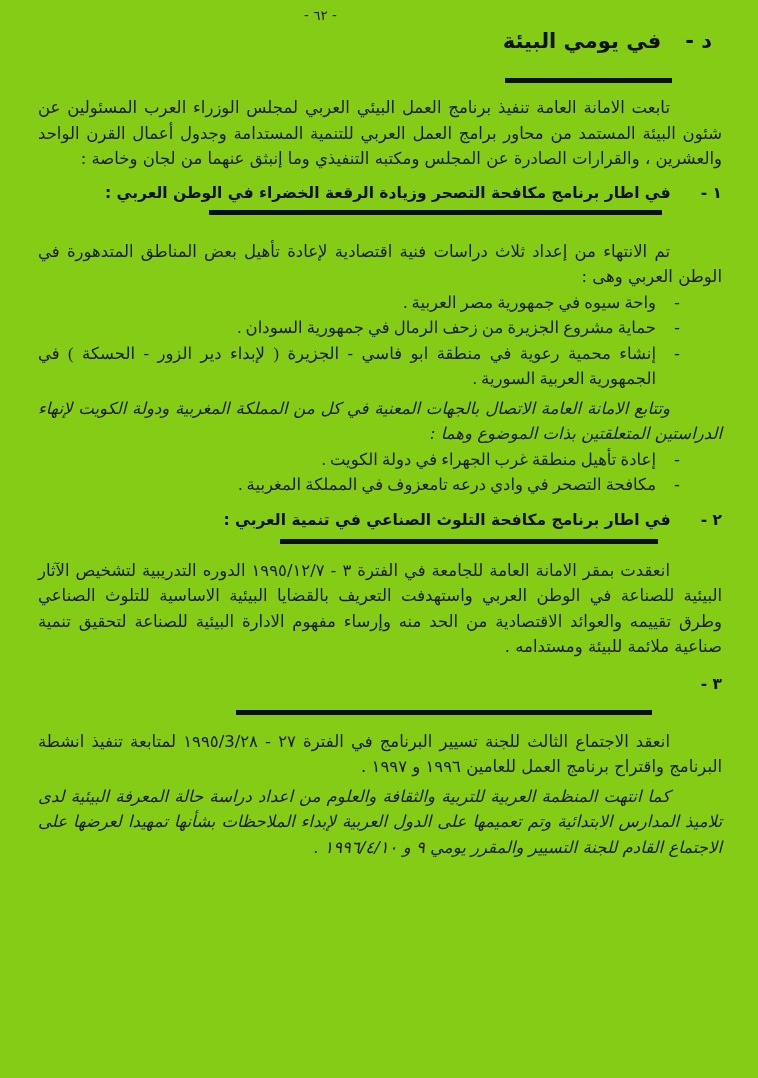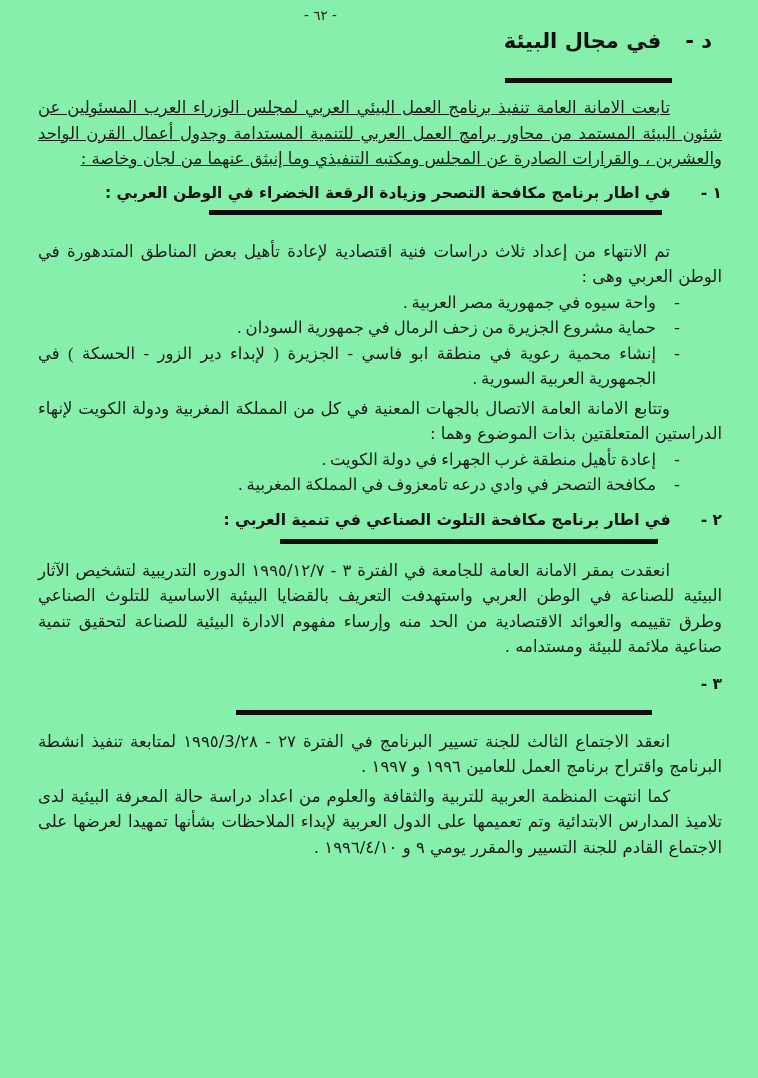--- a/index.html
+++ b/index.html
@@ -1,20 +1,20 @@
 <!DOCTYPE html>
 <html lang="ar" dir="rtl"><head>
 <meta charset="utf-8">
 <style>
   html, body { margin: 0; padding: 0; background: #fcfcfa; }
   .page {
     position: relative;
     width: 758px;
     height: 1078px;
-    background: #86efac;
+    background: #84cc16;
     direction: rtl;
     font-family: "DejaVu Sans", sans-serif;
     color: #1b1a17;
     overflow: hidden;
   }
   .pageno {
     position: absolute;
     top: 7px;
     left: 304px;
     direction: ltr;
@@ -42,22 +42,22 @@
   .rule-3 { width: 416px; margin: 14px 70px 0 auto; }
 
   .para {
     font-size: 16.5px;
     line-height: 25.5px;
     text-align: justify;
     margin: 0;
     color: #1b1a17;
   }
   .indent { text-indent: 52px; }
-  .intro { margin-top: 12px; text-decoration: underline; }
-  .mt-sm { margin-top: 4px; }
+  .intro { margin-top: 12px; }
+  .mt-sm { margin-top: 4px; font-style: italic; }
   .mt-md { margin-top: 24px; }
   .mt-lg { margin-top: 14px; }
 
   .sec-title {
     display: flex;
     gap: 30px;
     margin-top: 9px;
     font-size: 15.5px;
     font-weight: 700;
     line-height: 24px;
@@ -82,21 +82,21 @@
 <body>
 
 <div class="page">
 
   <div class="pageno">- ٦٢ -</div>
 
   <div class="content">
 
     <div class="heading-row">
       <span>د -</span>
-      <span>في مجال البيئة</span>
+      <span>في يومي البيئة</span>
     </div>
     <div class="rule rule-heading"></div>
 
     <p class="para indent intro">تابعت الامانة العامة تنفيذ برنامج العمل البيئي العربي لمجلس الوزراء العرب المسئولين عن شئون البيئة المستمد من محاور برامج العمل العربي للتنمية المستدامة وجدول أعمال القرن الواحد والعشرين ، والقرارات الصادرة عن المجلس ومكتبه التنفيذي وما إنبثق عنهما من لجان وخاصة :</p>
 
     <div class="sec-title">
       <span class="num">١ -</span>
       <span class="ttl">في اطار برنامج مكافحة التصحر وزيادة الرقعة الخضراء في الوطن العربي :</span>
     </div>
     <div class="rule rule-1"></div>

